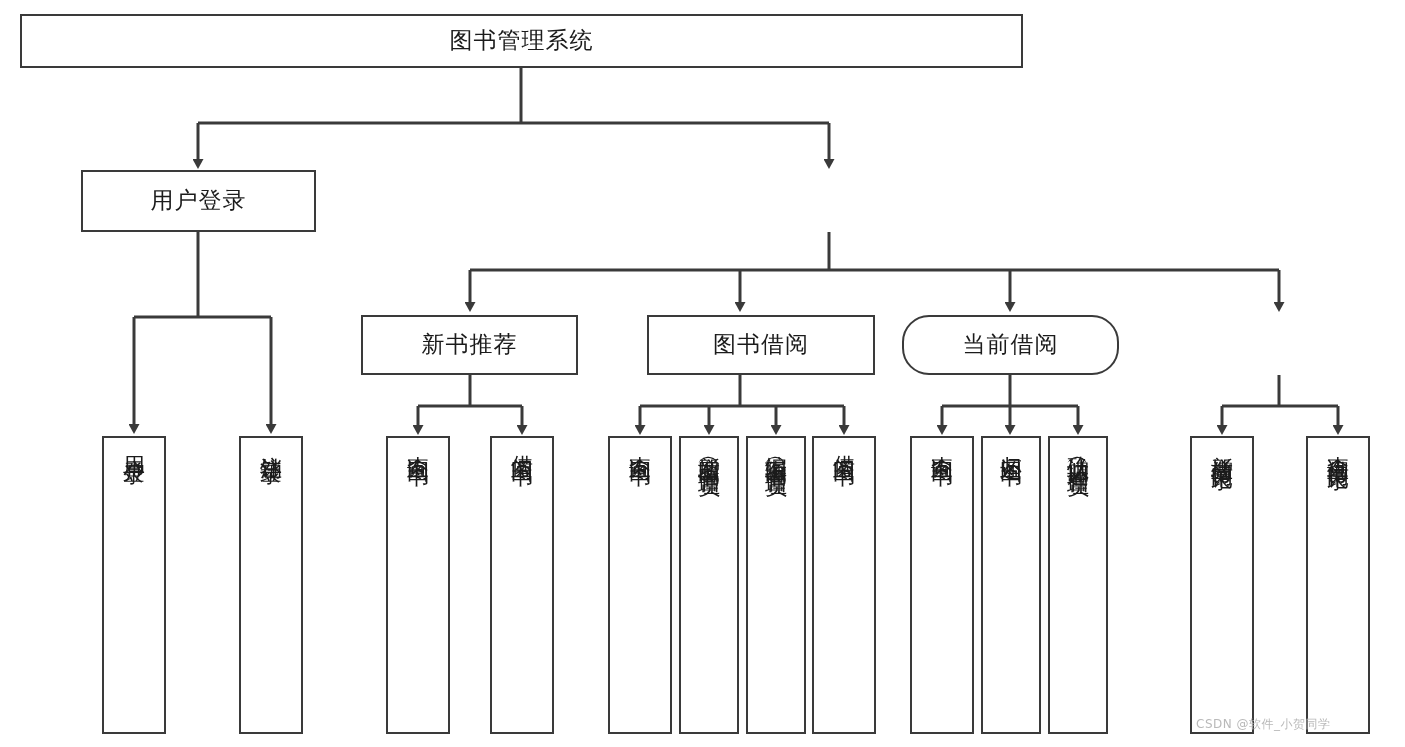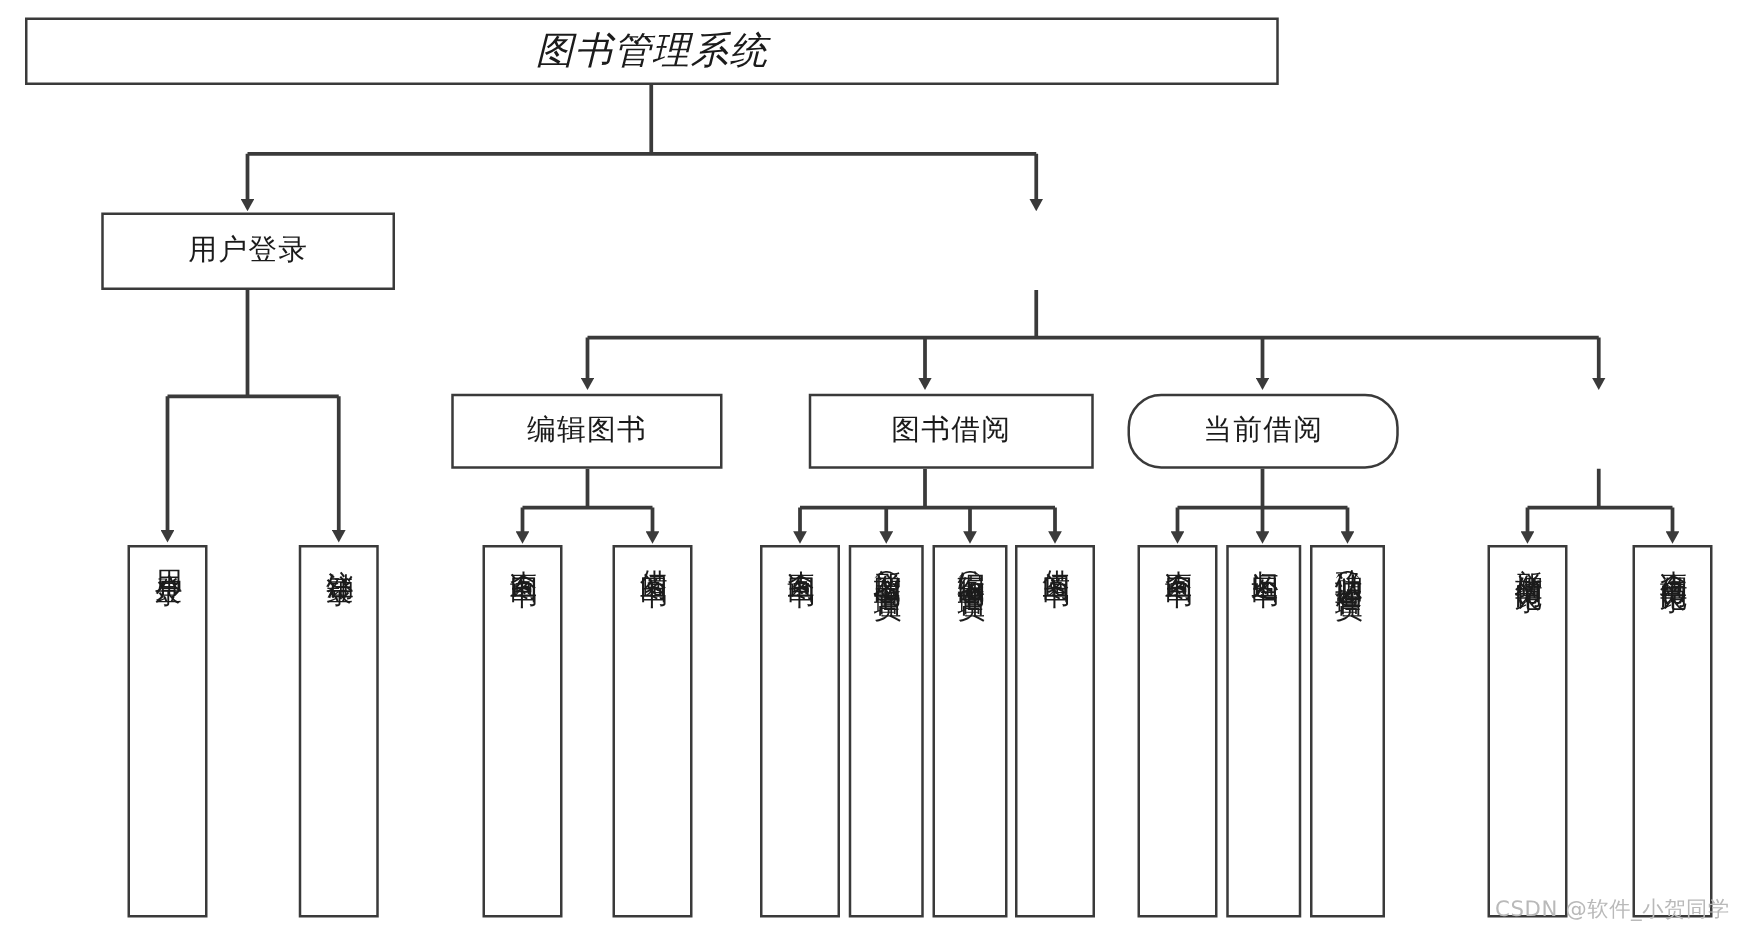--- a/index.html
+++ b/index.html
@@ -40,40 +40,39 @@
     display: block;
     text-align: center;
     line-height: 1.18;
     white-space: nowrap;
   }
   .node.horiz .label {
     font-size: 23px;
     letter-spacing: 1px;
   }
   .node.root .label {
-    font-size: 30px;
+    font-size: 23px;
     letter-spacing: 1px;
-    font-style: italic;
   }
   .node.vert {
     align-items: flex-start;
     justify-content: center;
     padding-top: 0;
   }
   .node.vert .label {
     writing-mode: vertical-rl;
     text-orientation: upright;
     font-size: 22px;
     letter-spacing: 3px;
     line-height: 1;
     white-space: nowrap;
   }
   .watermark {
     position: absolute;
-    font-size: 17px;
+    font-size: 12px;
     color: #b9b9b9;
     white-space: nowrap;
     letter-spacing: 0.5px;
     font-family: "DejaVu Sans", "Liberation Sans", sans-serif;
   }
 </style>
 </head>
 <body>
 
 <div id="canvas">
@@ -134,21 +133,21 @@
 
   <div class="node root" style="left:20px; top:14px; width:1003px; height:54px;">
     <span class="label">图书管理系统</span>
   </div>
 
   <div class="node horiz" style="left:81px; top:170px; width:235px; height:62px;">
     <span class="label">用户登录</span>
   </div>
 
   <div class="node horiz" style="left:361px; top:315px; width:217px; height:60px;">
-    <span class="label">编辑图书</span>
+    <span class="label">新书推荐</span>
   </div>
   <div class="node horiz" style="left:647px; top:315px; width:228px; height:60px;">
     <span class="label">图书借阅</span>
   </div>
   <div class="node horiz" style="left:902px; top:315px; width:217px; height:60px;border-radius:27px;">
     <span class="label">当前借阅</span>
   </div>
 
   <div class="node vert" style="left:102px; top:436px; width:64px; height:298px;">
     <span class="label">用户登录</span>

